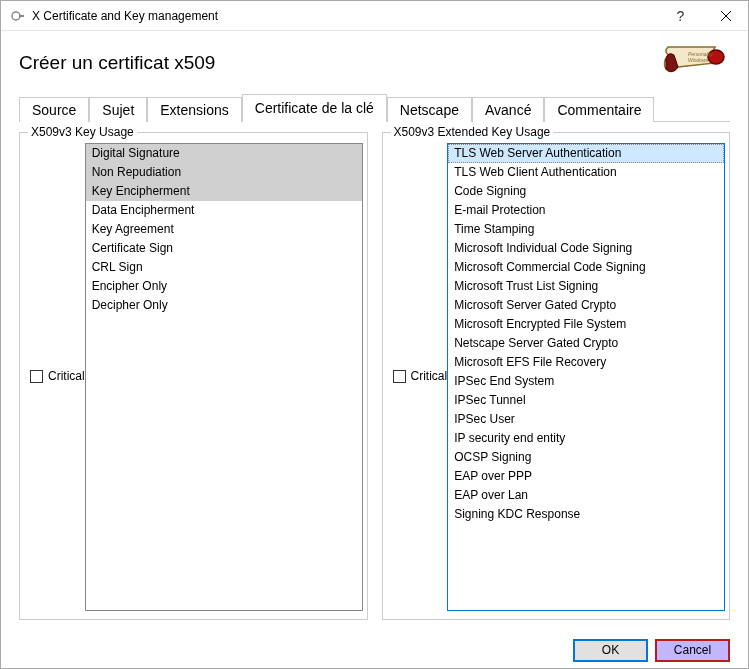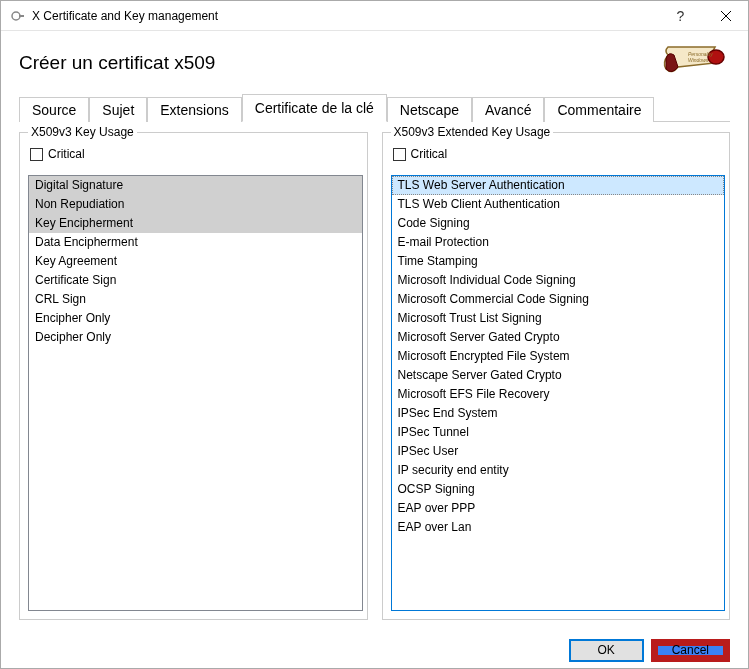--- a/index.html
+++ b/index.html
@@ -91,21 +91,21 @@
       flex: 1;
       margin-top: 10px;
       min-height: 0;
     }
     .group {
       flex: 1;
       border: 1px solid #ccc;
       position: relative;
       padding: 10px 4px 8px 8px;
       display: flex;
-      flex-direction: column;
+      flex-direction: row;
       min-height: 0;
     }
     .group-label {
       position: absolute;
       top: -8px;
       left: 8px;
       background: #fff;
       padding: 0 3px;
       font-size: 12px;
     }
@@ -118,21 +118,21 @@
     .checkbox {
       width: 13px; height: 13px;
       border: 1px solid #333;
       background: #fff;
     }
     .listbox {
       flex: 1;
       border: 1px solid #828790;
       background: #fff;
       overflow: auto;
-      margin-top: 8px;
+      margin-top: 0;
     }
     .listbox.blue-border { border: 1px solid #0078d7; }
     .list-item {
       padding: 1px 6px;
       font-size: 12px;
       line-height: 17px;
       white-space: nowrap;
     }
     .list-item.selected-grey { background: #d0d0d0; }
     .list-item.selected-blue { background: #cde8ff; border: 1px dotted #888; padding: 0px 5px;}
@@ -141,22 +141,22 @@
       display: flex;
       justify-content: flex-end;
       align-items: center;
       gap: 7px;
       padding: 0 18px;
       border-top: 0px;
     }
     .btn {
       min-width: 75px;
       height: 23px;
-      border: 7px solid #b91c1c;
-      background: #3b82f6;
+      border: 2px solid #b91c1c;
+      background: #c4b5fd;
       font-size: 12px;
       display: flex; align-items: center; justify-content: center;
       padding: 0 14px;
     }
     .btn.primary { border: 2px solid #0078d7; background: #e1e1e1; }
   </style>
 </head>
 <body>
 
 <div class="titlebar">
@@ -242,20 +242,21 @@
           <div class="list-item">Microsoft Encrypted File System</div>
           <div class="list-item">Netscape Server Gated Crypto</div>
           <div class="list-item">Microsoft EFS File Recovery</div>
           <div class="list-item">IPSec End System</div>
           <div class="list-item">IPSec Tunnel</div>
           <div class="list-item">IPSec User</div>
           <div class="list-item">IP security end entity</div>
           <div class="list-item">OCSP Signing</div>
           <div class="list-item">EAP over PPP</div>
           <div class="list-item">EAP over Lan</div>
+          <div class="list-item">Signing KDC Response</div>
         </div>
     </div>
   </div>
 </div>
 
 <div class="button-bar">
   <div class="btn primary">OK</div>
   <div class="btn">Cancel</div>
 </div>
 

